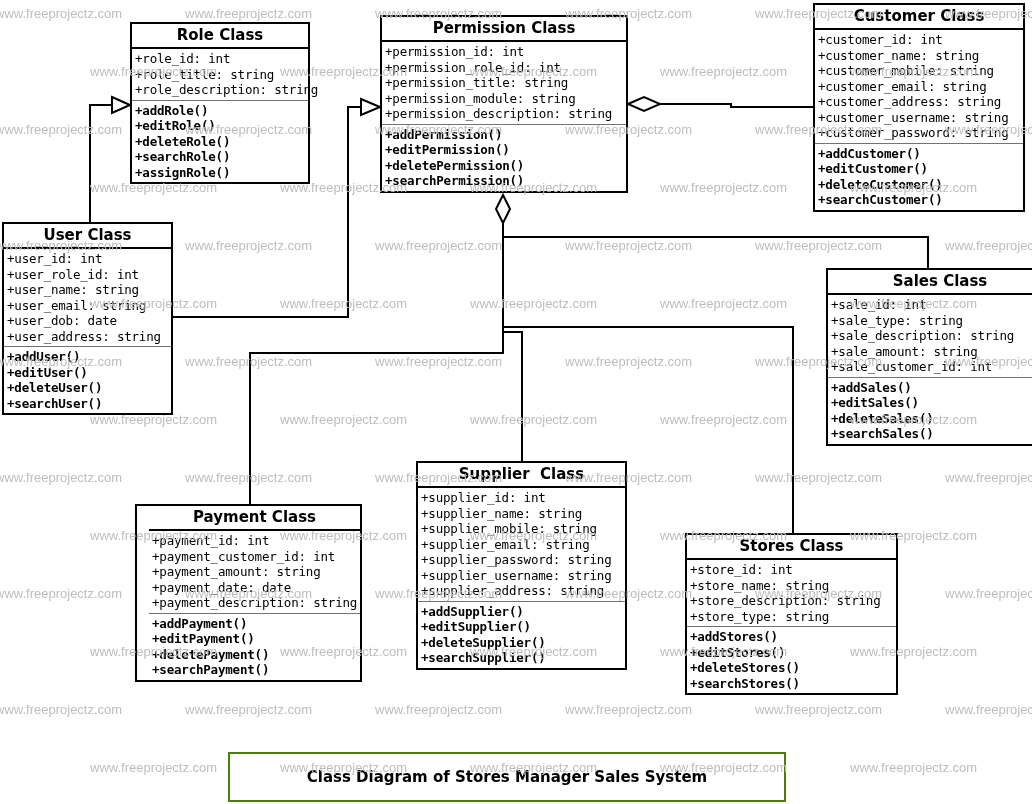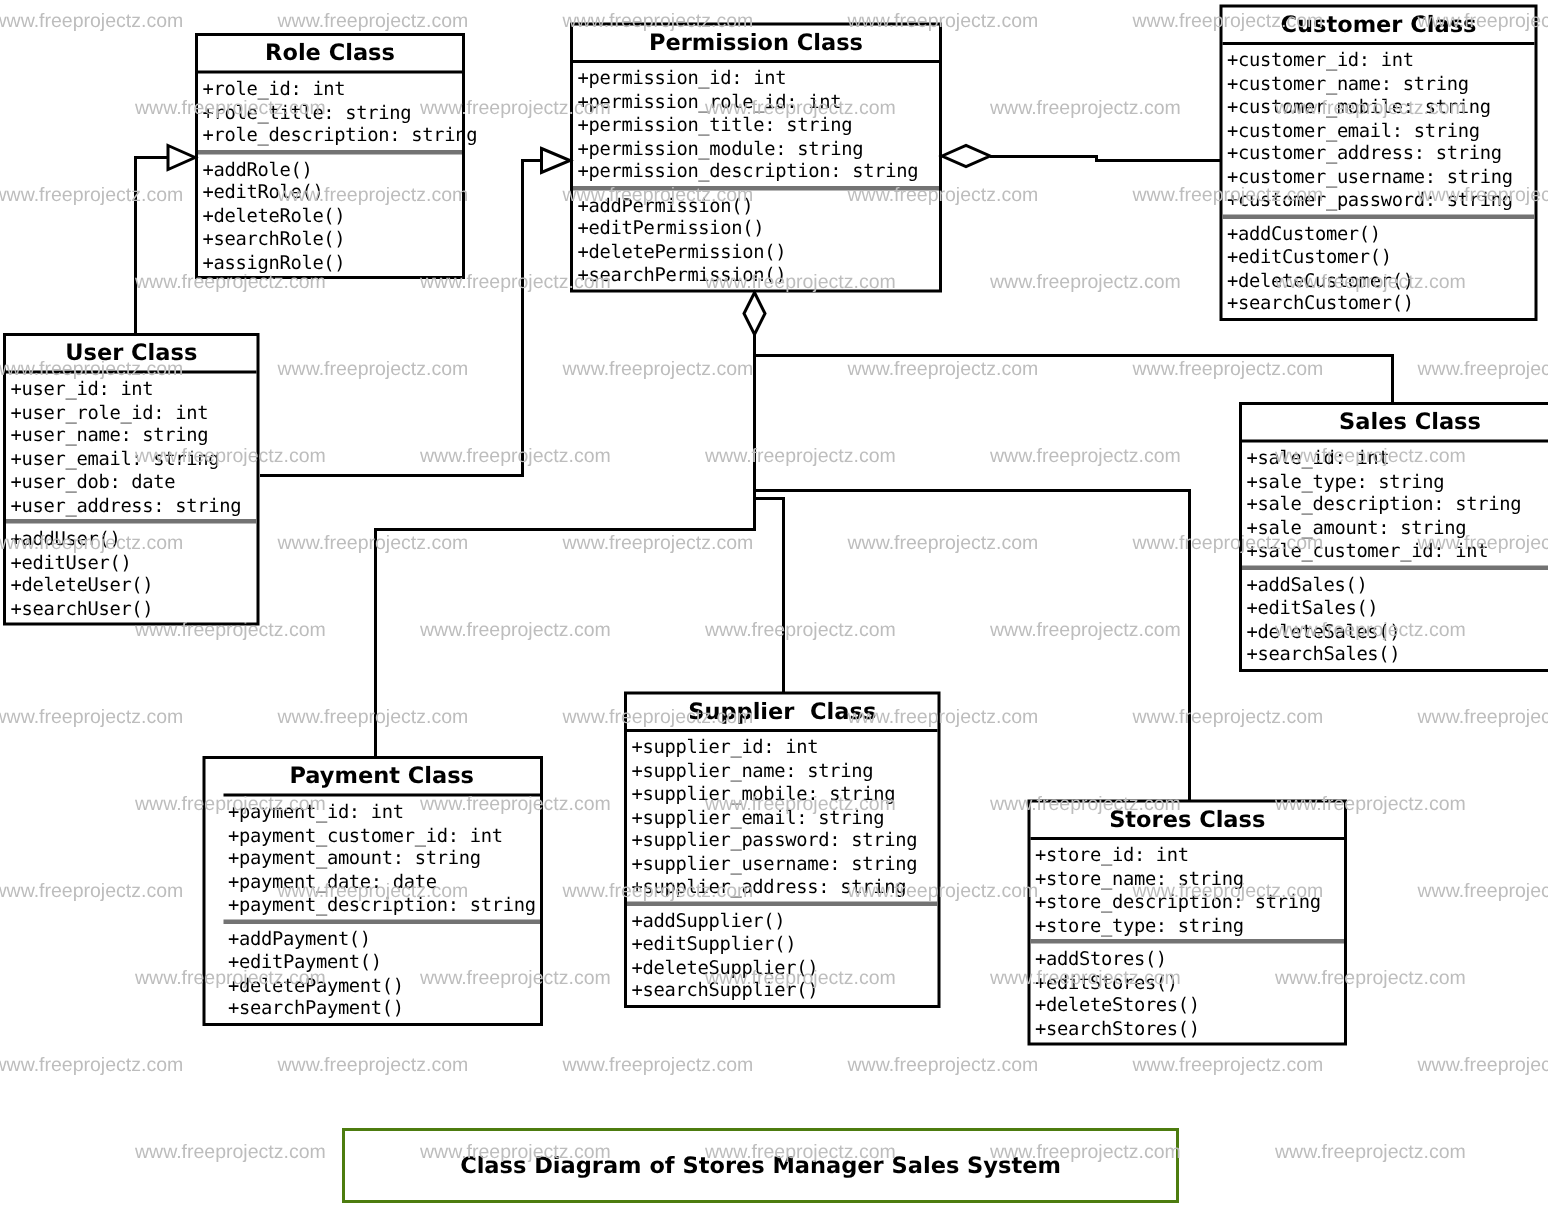--- a/index.html
+++ b/index.html
@@ -27,21 +27,21 @@
     font-family:"DejaVu Sans", sans-serif;
     font-weight:bold;
     font-size:15px;
     line-height:17px;
     text-align:center;
     padding:3px 2px;
     border-bottom:2px solid #000000;
     white-space:pre;
   }
   .cls-section{padding:2px 0;}
-  .cls-methods{border-top:3px solid #737373;}
+  .cls-methods{border-top:1px solid #737373;font-weight:bold;}
   .cls-row{
     font-family:"DejaVu Sans Mono", monospace;
     font-size:12.5px;
     line-height:15.5px;
     padding:0 3px;
     white-space:pre;
     letter-spacing:-0.2px;
   }
   
   #watermark-layer{

